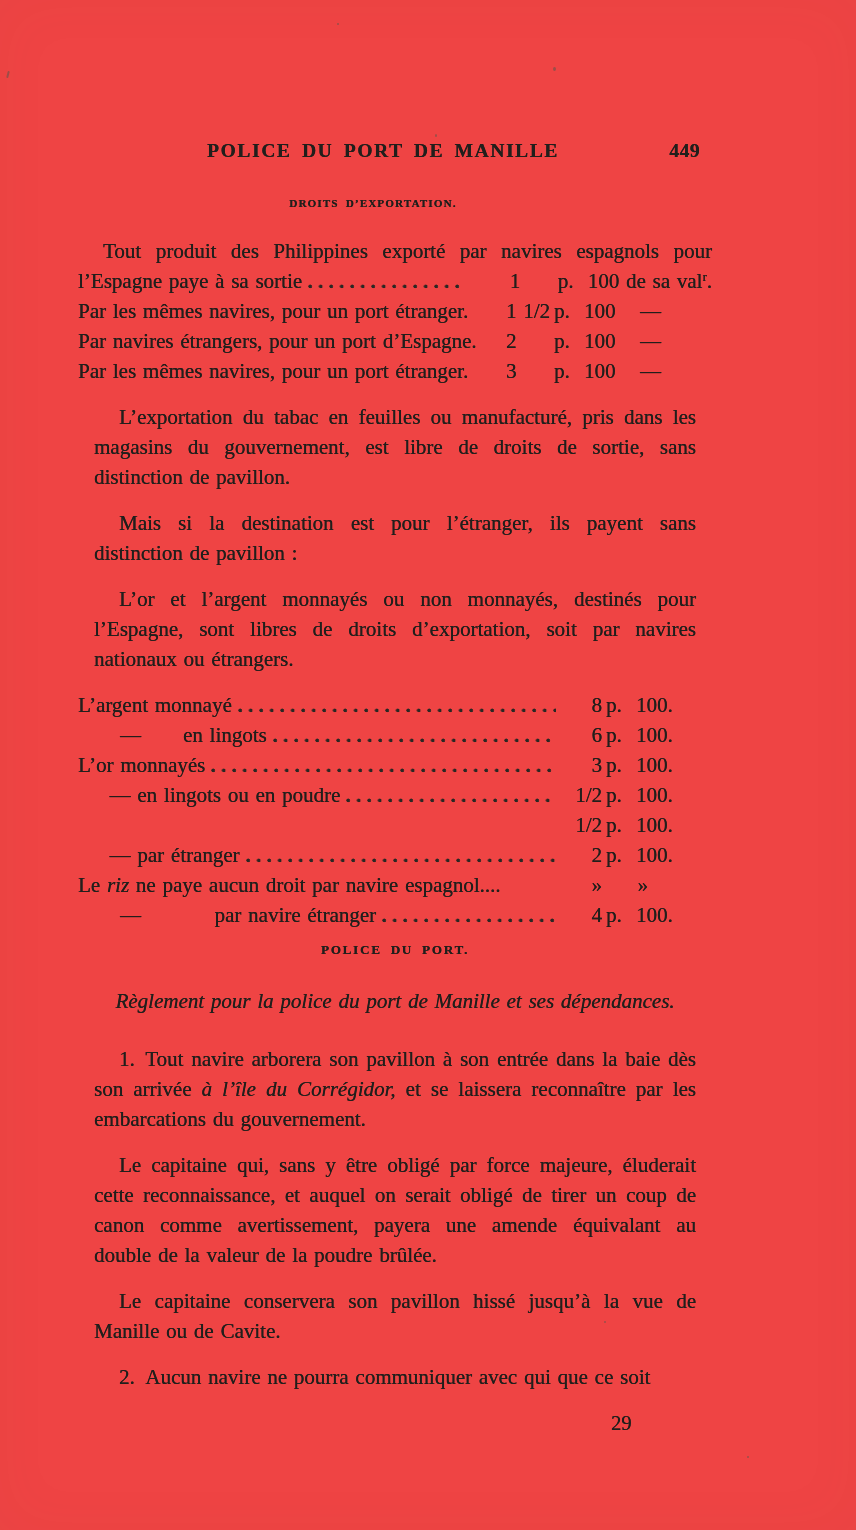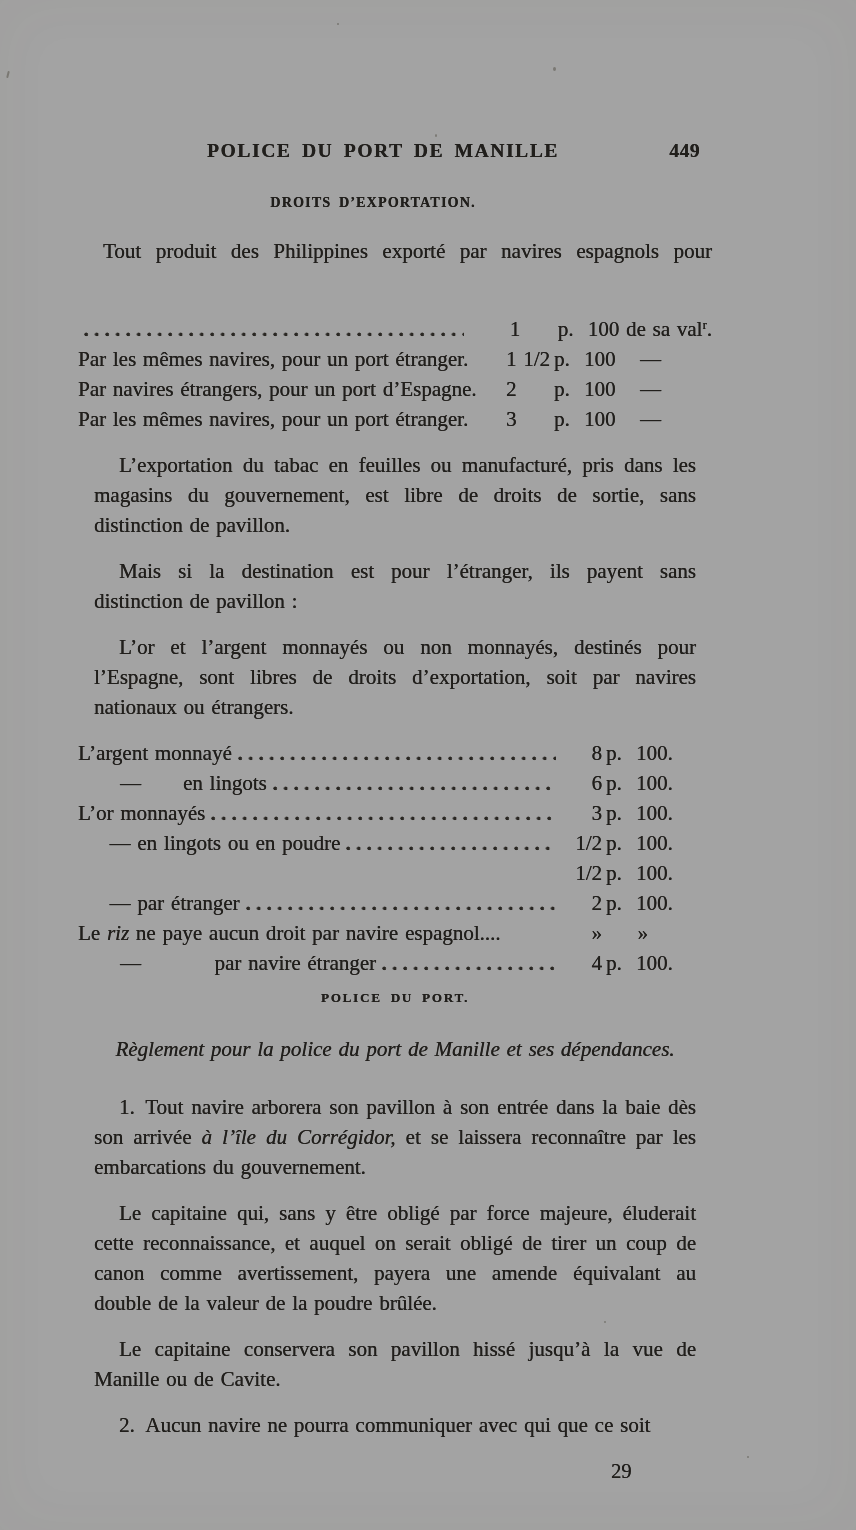--- a/index.html
+++ b/index.html
@@ -1,21 +1,21 @@
 <!DOCTYPE html>
 <html><head>
 <meta charset="utf-8">
 <style>
   html, body { margin: 0; padding: 0; background: #e8e6e0; }
   .page {
     position: relative;
     width: 856px;
     height: 1530px;
     margin: 0 auto;
-    background: #a3a3a3;
+    background: #ef4444;
     box-shadow: inset 0 0 60px rgba(90,80,60,0.04);
     overflow: hidden;
     font-family: "Liberation Serif", "DejaVu Serif", serif;
     color: #211f1c;
     text-shadow: 0.25px 0 0 currentColor;
   }
   .content {
     position: absolute;
     left: 78px;
     top: 138px;
@@ -39,21 +39,21 @@
   .head-page-num {
     position: absolute;
     right: 12px; top: 0;
     letter-spacing: 0.5px;
   }
   
   .heading-1 {
     margin-top: 28px;
     text-align: center;
     font-weight: bold;
-    font-size: 14px;
+    font-size: 11px;
     letter-spacing: 1.2px;
     line-height: 22px;
     word-spacing: 3px;
     padding-right: 44px;
   }
   .heading-2 {
     margin-top: 8px;
     text-align: center;
     font-weight: bold;
     font-size: 13px;
@@ -83,21 +83,21 @@
     height: 5px;
     margin: 0 2px 7px 6px;
     background-image: radial-gradient(circle at 2.2px 2.4px, #2a2723 1.6px, rgba(0,0,0,0) 2.15px);
     background-size: 10.5px 5px;
     background-repeat: repeat-x;
     background-position: 0 0;
   }
   .trow .dots { margin-right: 46px; }
   .t-rate { flex: none; width: 48px; white-space: nowrap; }
   .t-unit { flex: none; width: 86px; word-spacing: 9px; white-space: nowrap; }
-  .t-note { flex: none; white-space: nowrap; margin-top: 48px; }
+  .t-note { flex: none; white-space: nowrap; }
   .t-note .u { word-spacing: 9px; }
   .t-ditto { flex: none; width: 72px; white-space: nowrap; }
   sup { font-size: 13px; vertical-align: 7px; line-height: 0; }
   
   .rrow { display: flex; align-items: baseline; }
   .r-label { white-space: nowrap; flex: none; }
   .r-label i { font-style: italic; }
   .r-rate { flex: none; width: 44px; text-align: right; white-space: nowrap; }
   .r-unit { flex: none; width: 106px; padding-left: 4px; word-spacing: 9px; white-space: nowrap; }
   
@@ -141,20 +141,21 @@
       <span class="head-page-num">449</span>
     </div>
 
     <div class="heading-1">DROITS D’EXPORTATION.</div>
 
     <div class="body-block">
 
       <div class="line-full">Tout produit des Philippines exporté par navires espagnols pour</div>
 
       <div class="trow">
+        <span class="t-label">l’Espagne paye à sa sortie</span>
         <span class="dots"></span>
         <span class="t-rate">1</span>
         <span class="t-note"><span class="u">p. 100</span> <span>de sa val</span><sup>r</sup><span>.</span></span>
       </div>
 
       <div class="trow">
         <span class="t-label">Par les mêmes navires, pour un port étranger.</span>
         <span class="t-fill"></span>
         <span class="t-rate">1 1/2</span>
         <span class="t-unit">p. 100</span>

